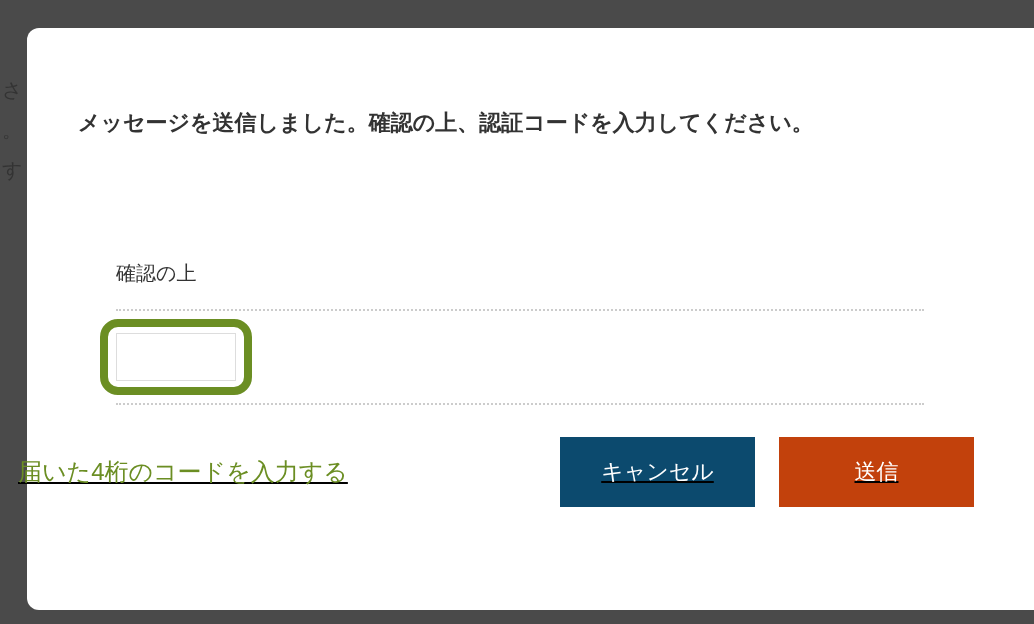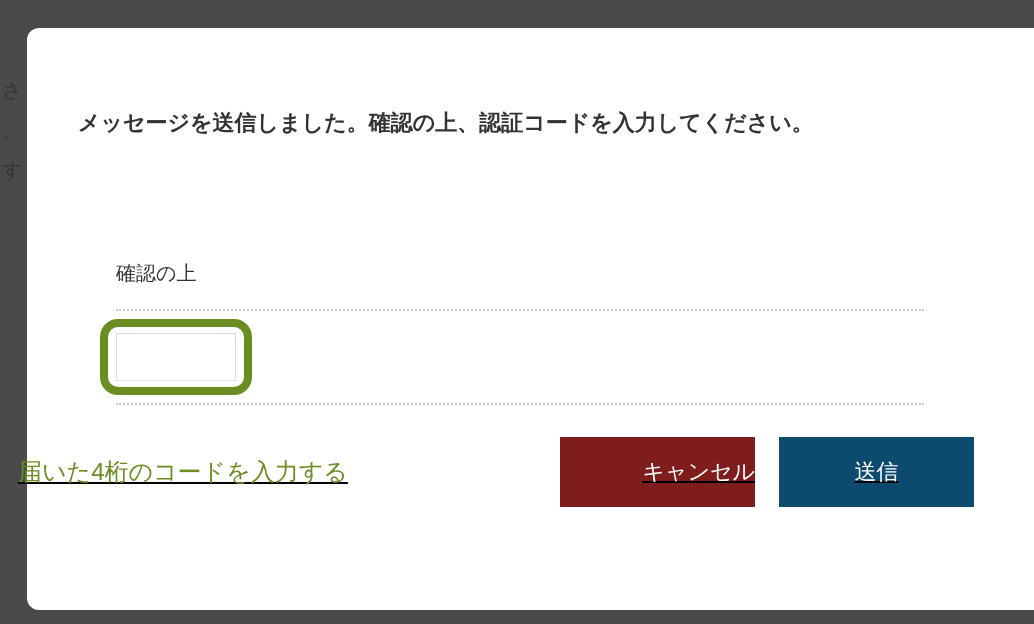--- a/index.html
+++ b/index.html
@@ -108,25 +108,24 @@
     .btn {
       min-width: 195px;
       height: 70px;
       font-size: 22px;
       border: none;
       cursor: pointer;
       color: #fff;
       font-family: inherit;
     }
     .btn-cancel {
-      background: #7f1d1d;
-      text-align: right;
+      background: #0c4a6e;
     }
     .btn-submit {
-      background: #0c4a6e;
+      background: #c2410c;
       text-align: center;
     }
   </style>
 </head>
 <body>
 
 <div class="background-text">
   <div>さ</div>
   <div>。</div>
   <div>す</div>

